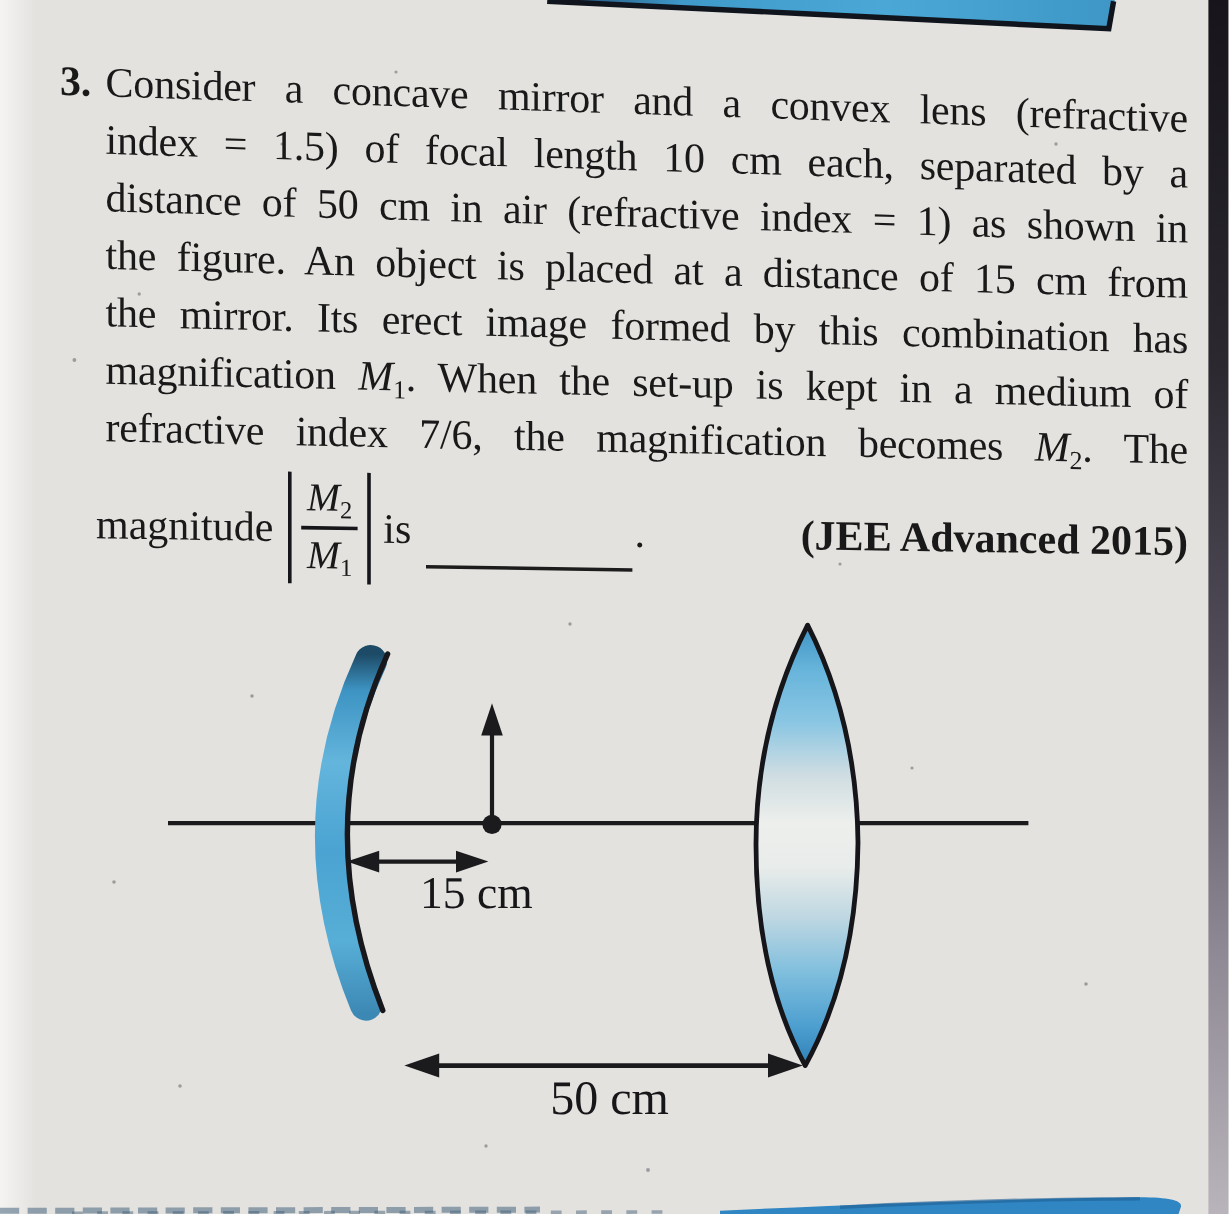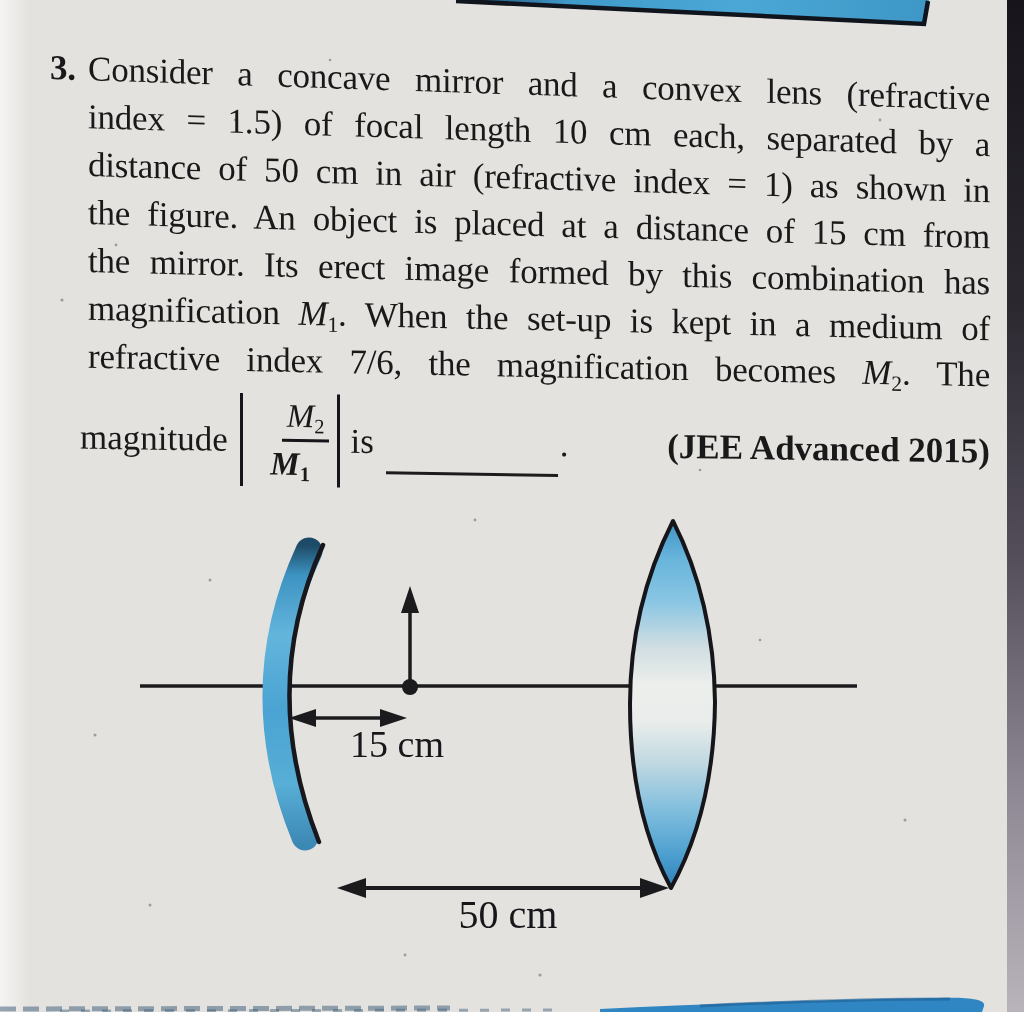--- a/index.html
+++ b/index.html
@@ -35,22 +35,22 @@
 
   .mag-row {
     display:flex; align-items:center; margin-top:10px; padding-left:30px;
     font-size:35px; transform:skewY(0.9deg); transform-origin:0 50%;
   }
   .absfrac {
     display:inline-flex; flex-direction:column; align-items:center;
     border-left:3px solid #15151a; border-right:3px solid #15151a;
     padding:4px 8px; margin:0 10px 0 12px; font-size:33px;
   }
-  .fr-num { border-bottom:3px solid #15151a; padding:0 5px 4px;margin-left:31px; }
-  .fr-den { padding-top:4px;font-weight:bold; }
+  .fr-num { border-bottom:3px solid #15151a; padding:0 5px 4px; }
+  .fr-den { padding-top:4px; }
   .blank {
     display:inline-block; width:172px; border-bottom:3px solid #1c1c1c;
     height:2px; align-self:flex-end; margin:0 2px 14px 12px;
   }
   .spacer { flex:1; }
   .source { font-weight:bold; white-space:nowrap; }
 </style>
 </head>
 <body>
 

